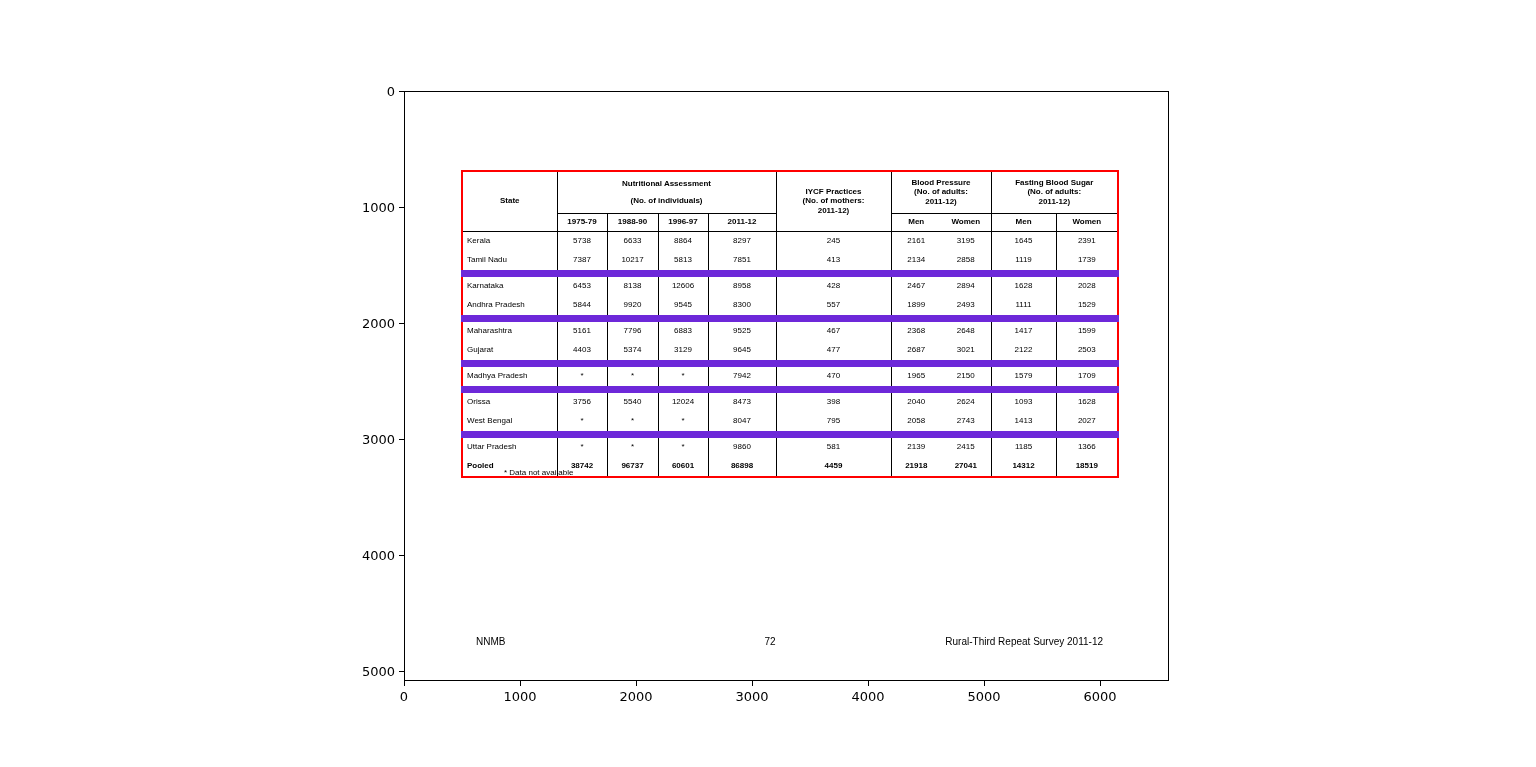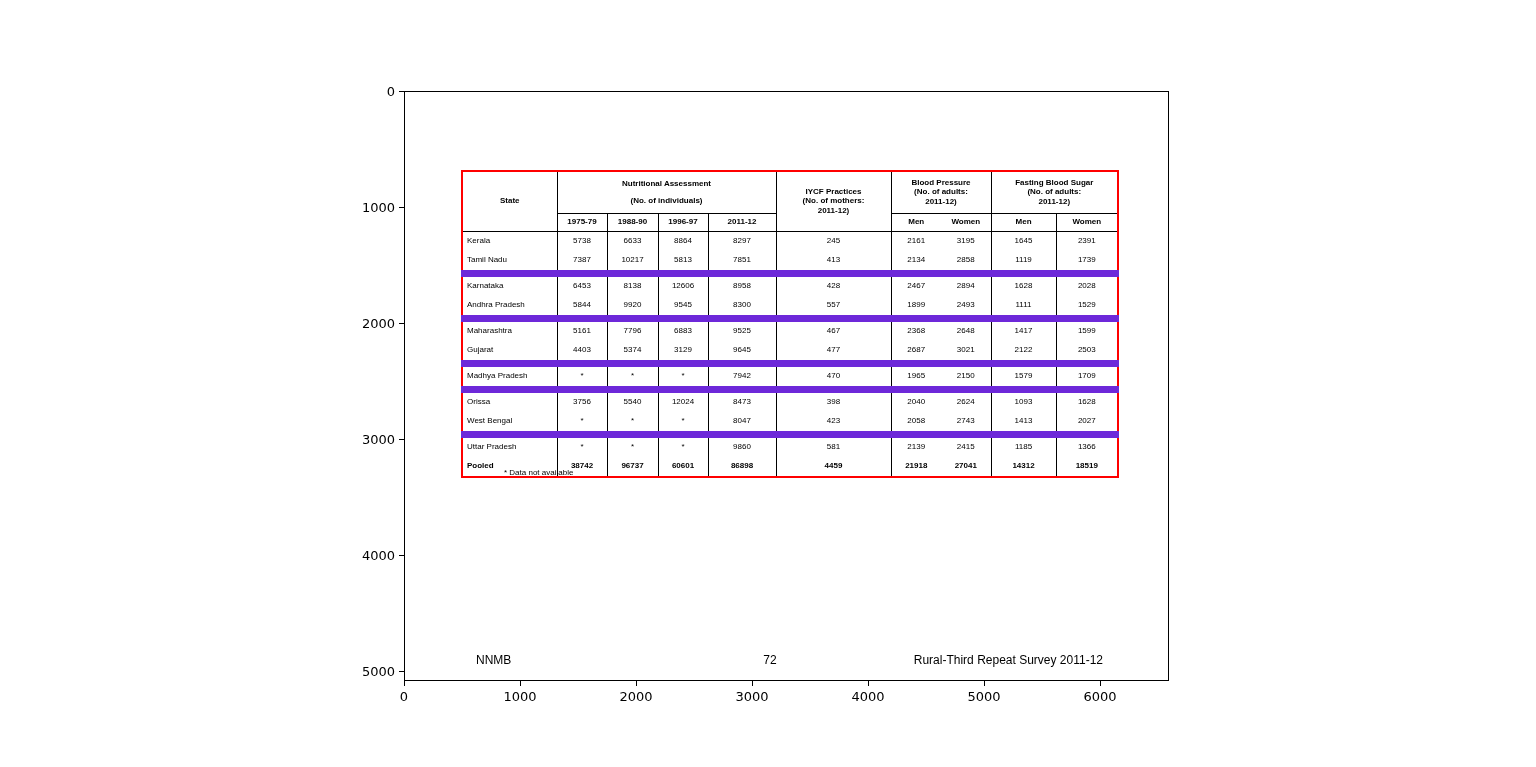--- a/index.html
+++ b/index.html
@@ -31,21 +31,21 @@
   #coverage-table .hdr-sub th{height:17px;}
   #coverage-table tbody td{height:19px;border-top:none;border-bottom:none;}
   #coverage-table tbody tr.gend td{border-bottom:7px solid #6d28d9;}
   #coverage-table tbody td:first-child{text-align:left;padding-left:4px;margin-top:44px;}
   #coverage-table tbody tr.bold td{font-weight:bold;}
   #coverage-table .bp-m{border-right:none;}
   #coverage-table .bp-w{border-left:none;}
   .hdr-gap{display:block;height:7px;}
 
   #doc-footnote{position:absolute;left:504px;top:468px;font-size:8px;}
-  .doc-footer{position:absolute;top:653px;font-size:12px;white-space:nowrap;}
+  .doc-footer{position:absolute;top:636px;font-size:10px;white-space:nowrap;}
   #footer-left{left:476px;}
   #footer-center{left:770px;transform:translateX(-50%);}
   #footer-right{left:1103px;transform:translateX(-100%);}
 </style>
 </head>
 <body>
 
 <div id="canvas">
 
   <div id="plot-frame"></div>
@@ -195,21 +195,21 @@
           <td class="bp-w">2624</td>
           <td>1093</td>
           <td>1628</td>
         </tr>
         <tr class="gend">
           <td>West Bengal</td>
           <td>*</td>
           <td>*</td>
           <td>*</td>
           <td>8047</td>
-          <td>423</td>
+          <td>795</td>
           <td class="bp-m">2058</td>
           <td class="bp-w">2743</td>
           <td>1413</td>
           <td>2027</td>
         </tr>
         <tr>
           <td>Uttar Pradesh</td>
           <td>*</td>
           <td>*</td>
           <td>*</td>

